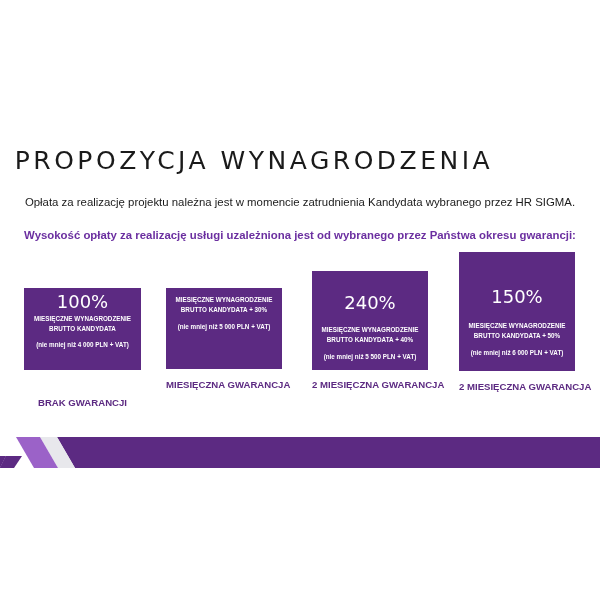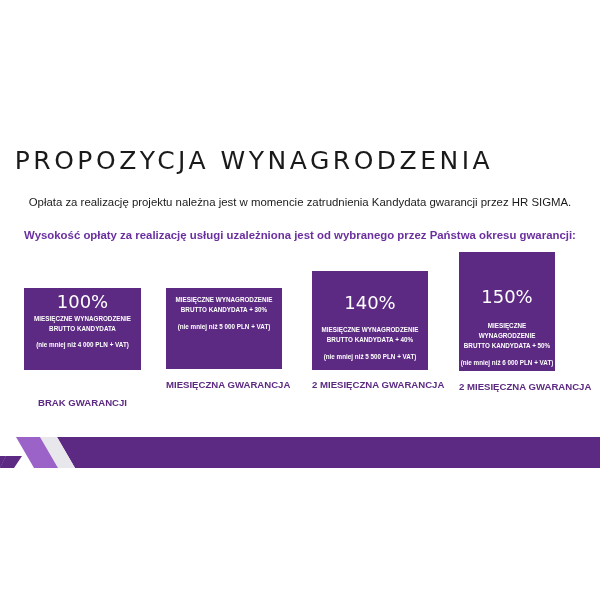--- a/index.html
+++ b/index.html
@@ -15,47 +15,47 @@
   .box .pct { font-size:18px; font-family:"DejaVu Sans", sans-serif; }
   .box .desc { font-size:6.3px; font-weight:bold; line-height:10px; }
   .box .min { font-size:6.3px; font-weight:bold; }
   .label { position:absolute; text-align:center; font-size:9.6px; font-weight:bold; color:#5c2a82; white-space:nowrap; }
   .band { position:absolute; left:0; top:437px; width:600px; height:31px; }
 </style>
 </head>
 <body>
 
 <div class="title">PROPOZYCJA WYNAGRODZENIA</div>
-<div class="intro">Opłata za realizację projektu należna jest w momencie zatrudnienia Kandydata gwarancji przez HR SIGMA.</div>
+<div class="intro">Opłata za realizację projektu należna jest w momencie zatrudnienia Kandydata wybranego przez HR SIGMA.</div>
 <div class="lead">Wysokość opłaty za realizację usługi uzależniona jest od wybranego przez Państwa okresu gwarancji:</div>
 
 <div class="box" style="left:24px; top:288px; width:117px; height:82px;">
   <div class="pct" style="margin-top:3px;">100%</div>
   <div class="desc" style="margin-top:2px;">MIESIĘCZNE WYNAGRODZENIE</div>
   <div class="desc">BRUTTO KANDYDATA</div>
   <div class="min" style="margin-top:7px;">(nie mniej niż 4 000 PLN + VAT)</div>
 </div>
 <div class="label" style="left:24px; width:117px; top:397px;">BRAK GWARANCJI</div>
 
 <div class="box" style="left:166px; top:288px; width:116px; height:81px;">
   <div class="desc" style="margin-top:7px;">MIESIĘCZNE WYNAGRODZENIE</div>
   <div class="desc">BRUTTO KANDYDATA + 30%</div>
   <div class="min" style="margin-top:8px;">(nie mniej niż 5 000 PLN + VAT)</div>
 </div>
 <div class="label" style="left:166px; width:116px; top:379px;text-align:center;">MIESIĘCZNA GWARANCJA</div>
 
 <div class="box" style="left:312px; top:271px; width:116px; height:99px;">
-  <div class="pct" style="margin-top:21px;">140%</div>
+  <div class="pct" style="margin-top:21px;">240%</div>
   <div class="desc" style="margin-top:12px;">MIESIĘCZNE WYNAGRODZENIE</div>
   <div class="desc">BRUTTO KANDYDATA + 40%</div>
   <div class="min" style="margin-top:8px;">(nie mniej niż 5 500 PLN + VAT)</div>
 </div>
 <div class="label" style="left:312px; width:116px; top:379px;">2 MIESIĘCZNA GWARANCJA</div>
 
-<div class="box" style="left:459px; top:252px; width:96px; height:119px;">
+<div class="box" style="left:459px; top:252px; width:116px; height:119px;">
   <div class="pct" style="margin-top:34px;">150%</div>
   <div class="desc" style="margin-top:14px;">MIESIĘCZNE WYNAGRODZENIE</div>
   <div class="desc">BRUTTO KANDYDATA + 50%</div>
   <div class="min" style="margin-top:8px;">(nie mniej niż 6 000 PLN + VAT)</div>
 </div>
 <div class="label" style="left:459px; width:116px; top:381px;">2 MIESIĘCZNA GWARANCJA</div>
 
 <svg class="band" viewBox="0 0 600 31" width="600" height="31">
   <rect x="0" y="0" width="600" height="31" fill="#ffffff"></rect>
   <polygon points="57,0 600,0 600,31 75,31" fill="#5c2a82"></polygon>

